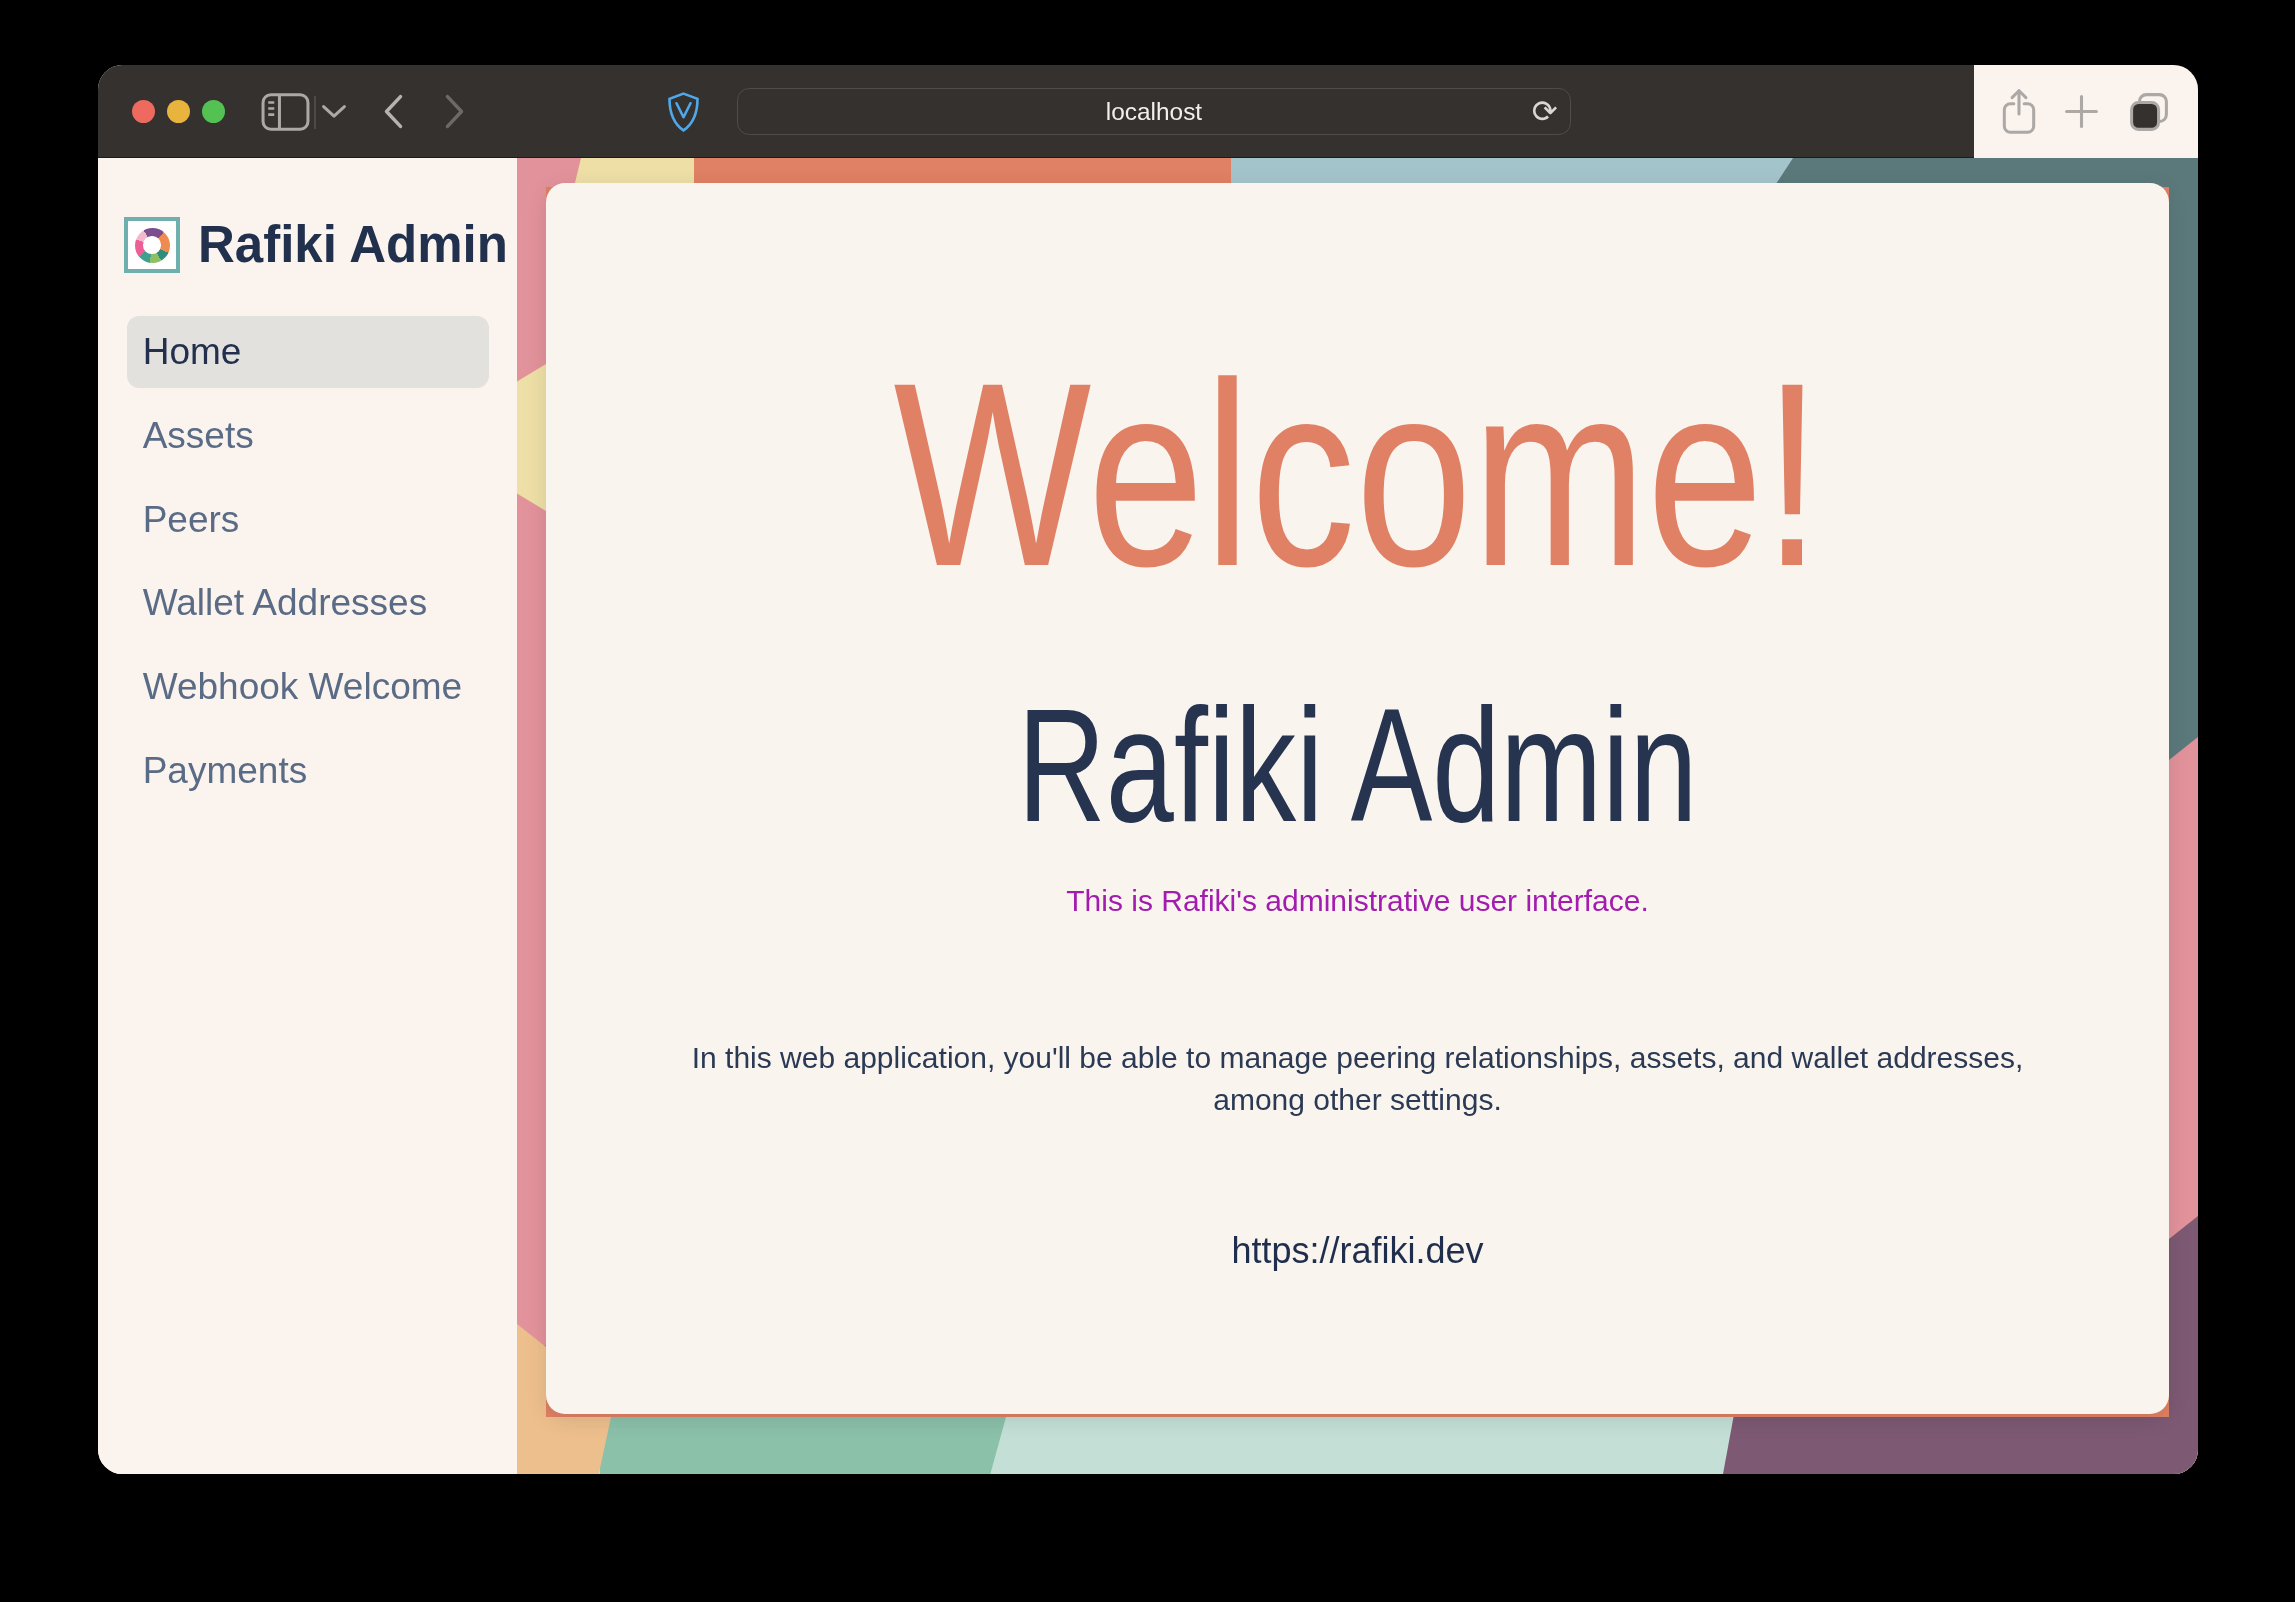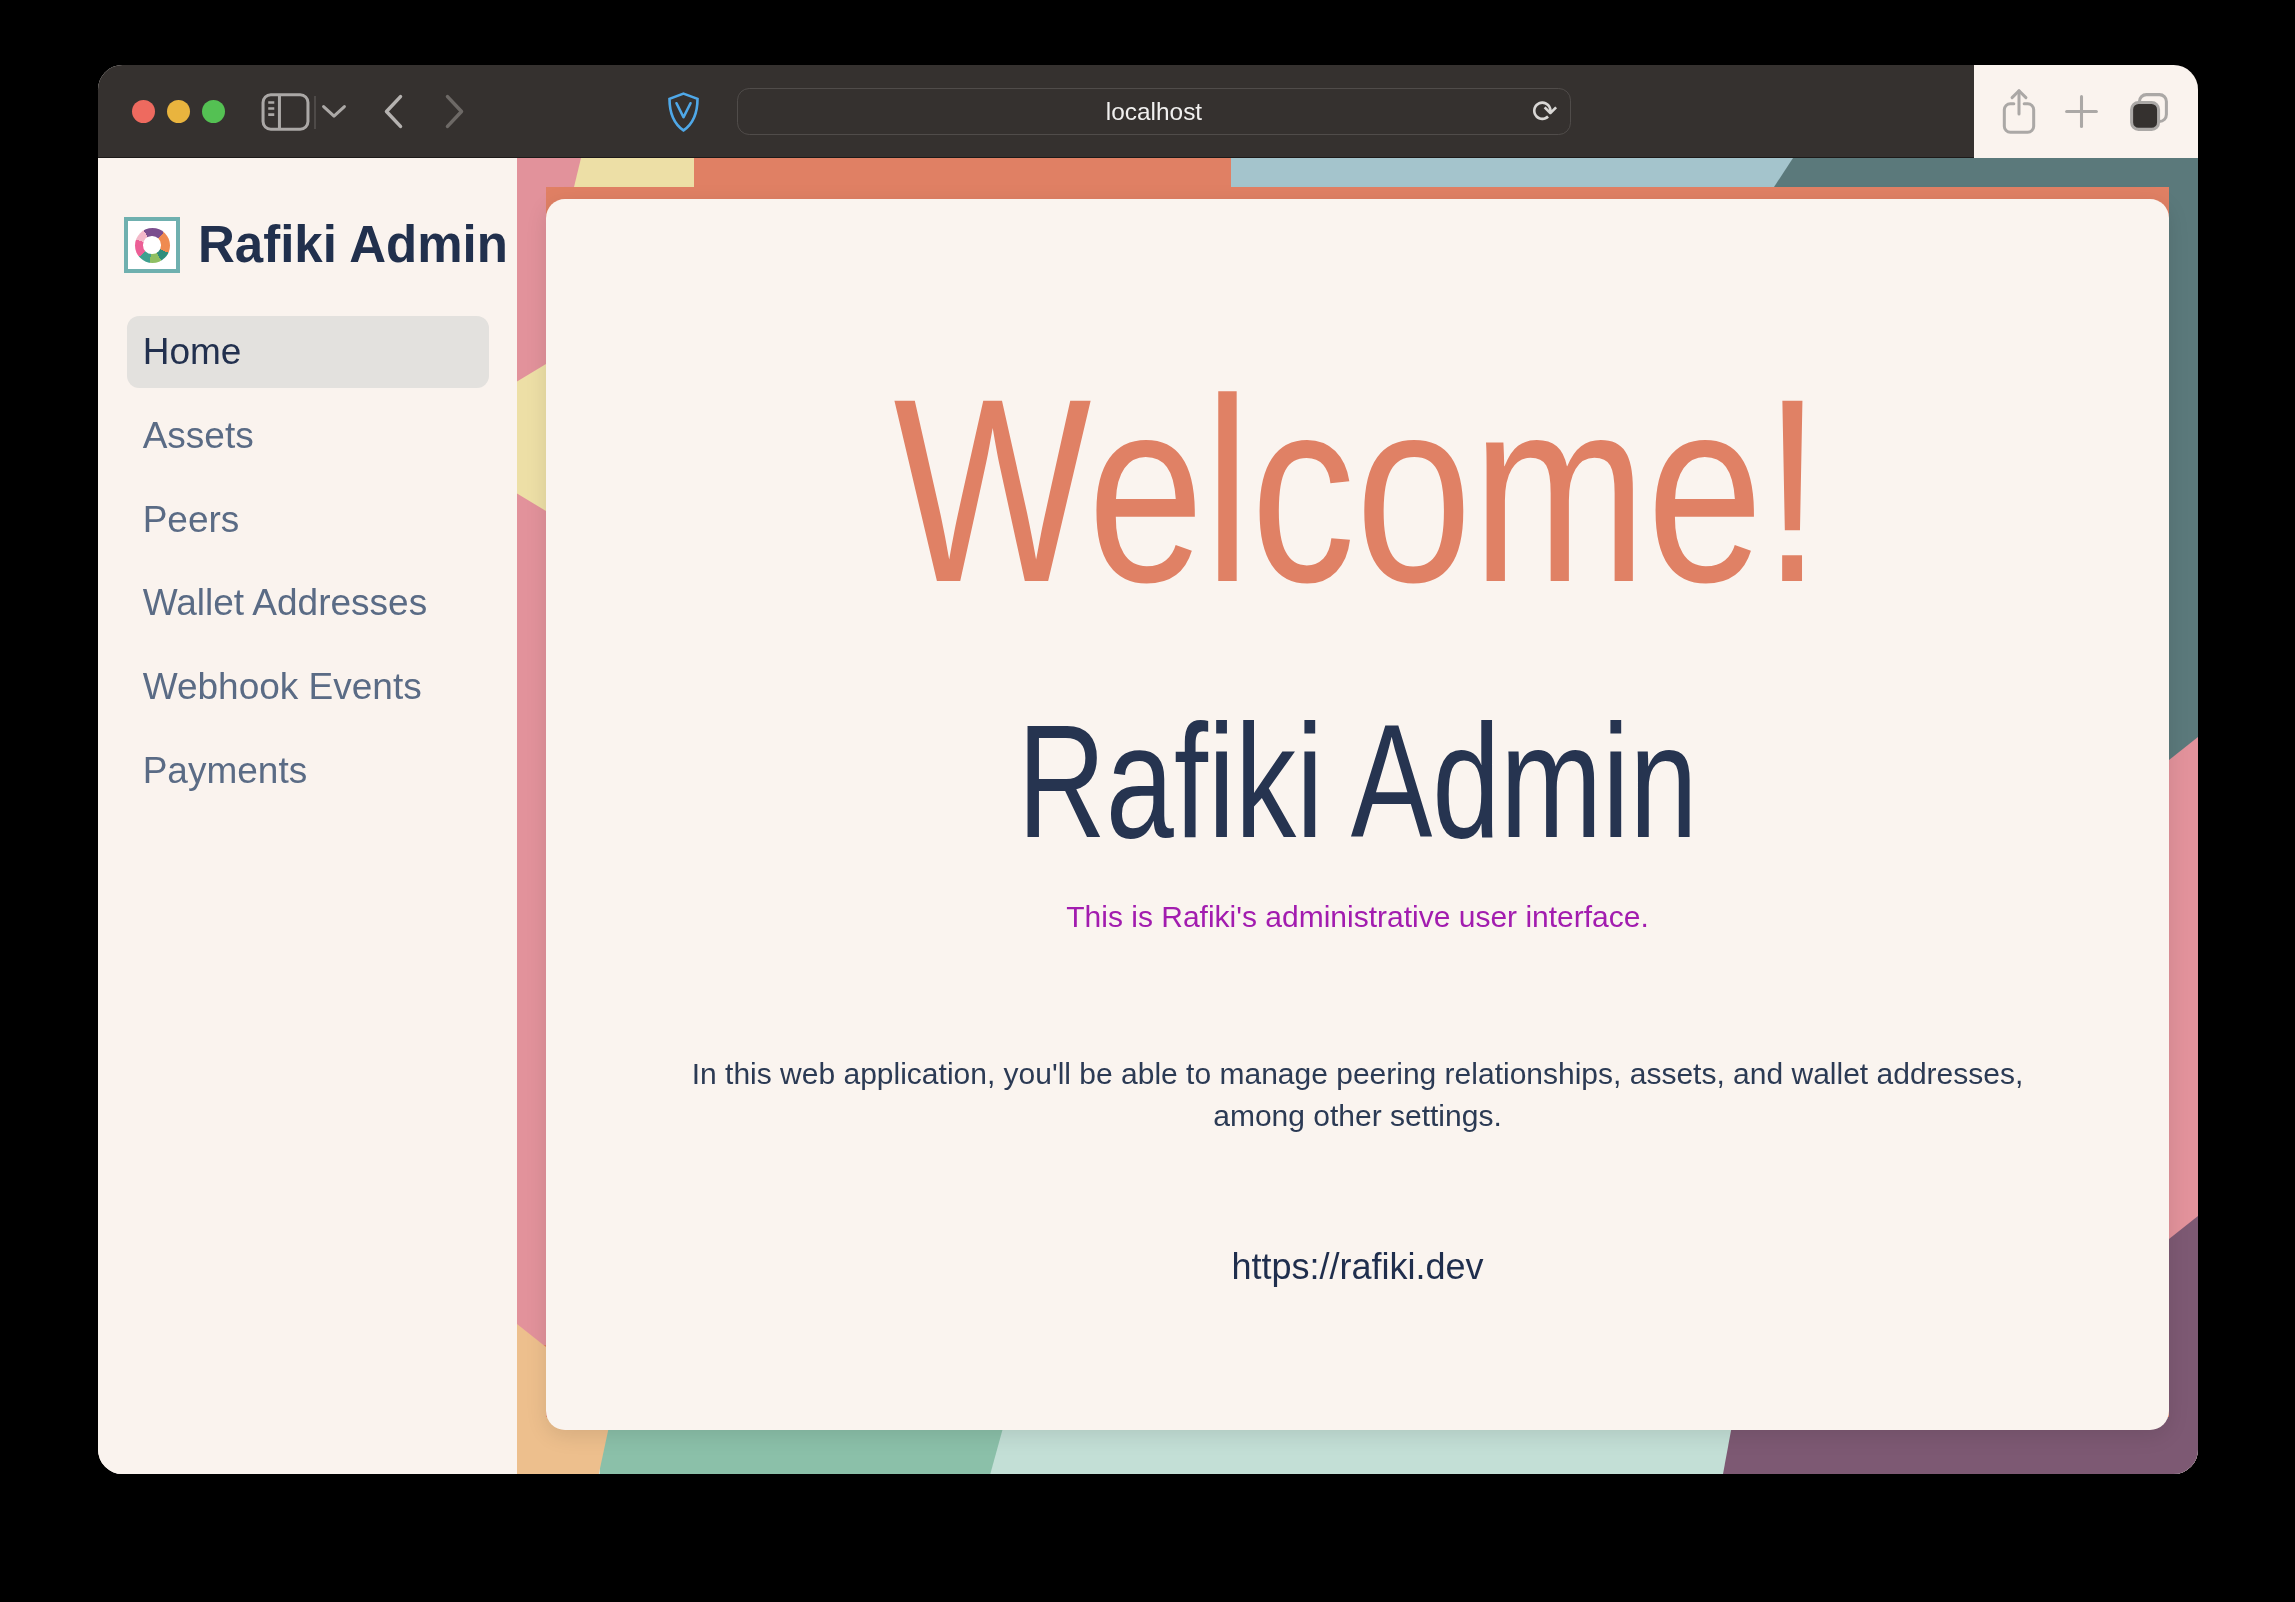--- a/index.html
+++ b/index.html
@@ -76,21 +76,21 @@
   
   .bg-bot-mint   { left:0;      top:1259px; width:1681px; height:57px; background:#C3DFD6; }
   .bg-bot-green  { left:83px;   top:1259px; width:406px;  height:57px; background:#8BC0A9;
                    clip-path:polygon(0 0,100% 0,calc(100% - 15.7px) 100%,0 100%); }
   .bg-bot-orange { left:0;      top:1259px; width:94px;  height:57px; background:#EDBF8D;
                    clip-path:polygon(0 0,100% 0,calc(100% - 12.2px) 100%,0 100%); }
   .bg-bot-purple { left:1206px; top:1259px; width:475px;  height:57px; background:#7D5973;
                    clip-path:polygon(10.5px 0,100% 0,100% 100%,0 100%); }
 
   
-  .card { position:absolute; left:29px; top:41px; width:1623px; height:1231px;
+  .card { position:absolute; left:29px; top:25px; width:1623px; height:1231px;
           background:#FAF4EF; border-radius:19px; box-shadow:0 5.2px 21px rgba(0,0,0,.10); z-index:5; }
   .welcome { position:absolute; left:0; right:0; top:161px; text-align:center;
              font-size:262px; line-height:1; font-weight:400; color:#E08165;
              transform:scaleX(.80); transform-origin:50% 50%; white-space:nowrap; }
   .card-title { position:absolute; left:0; right:0; top:502px; text-align:center;
              font-size:161px; line-height:1; font-weight:400; color:#263450;
              transform:scaleX(.76); transform-origin:50% 50%; white-space:nowrap; }
   .card-sub { position:absolute; left:0; right:0; top:697px; text-align:center;
              font-size:30px; line-height:42px; color:#a21caf; }
   .card-desc { position:absolute; left:122px; right:122px; top:854px; text-align:center;
@@ -184,21 +184,21 @@
         <div class="nav-item" style="top:242px;">
           <span>Assets</span>
         </div>
         <div class="nav-item" style="top:326px;">
           <span>Peers</span>
         </div>
         <div class="nav-item" style="top:409px;">
           <span>Wallet Addresses</span>
         </div>
         <div class="nav-item" style="top:493px;">
-          <span>Webhook Events</span>
+          <span>Webhook Welcome</span>
         </div>
         <div class="nav-item" style="top:577px;">
           <span>Payments</span>
         </div>
       </div>
 
       <div class="content">
         <div class="shape bg-top-coral"></div>
         <div class="shape bg-top-yellow"></div>
         <div class="shape bg-top-pink"></div>

